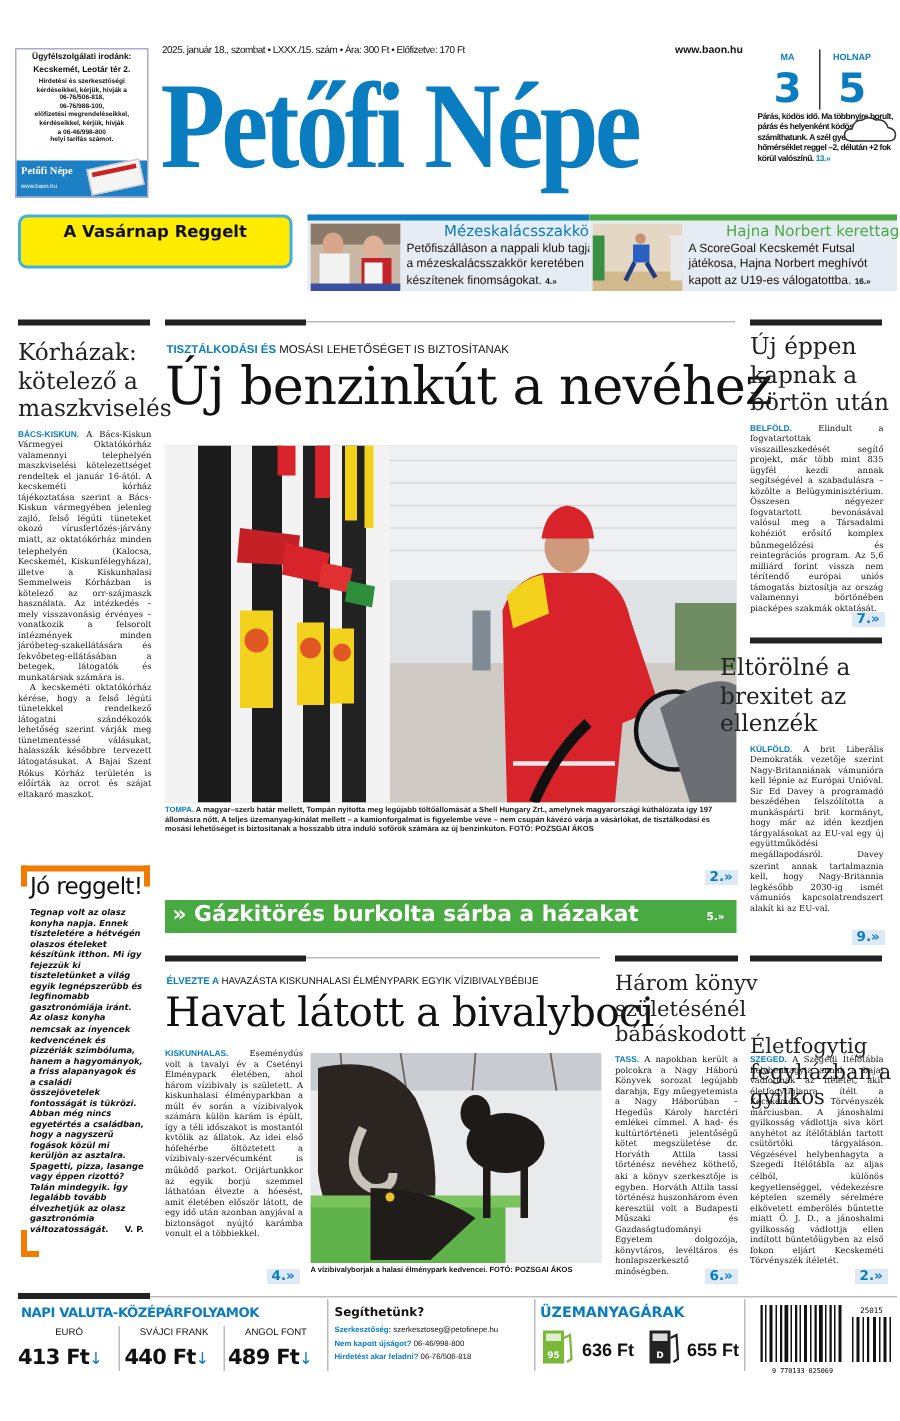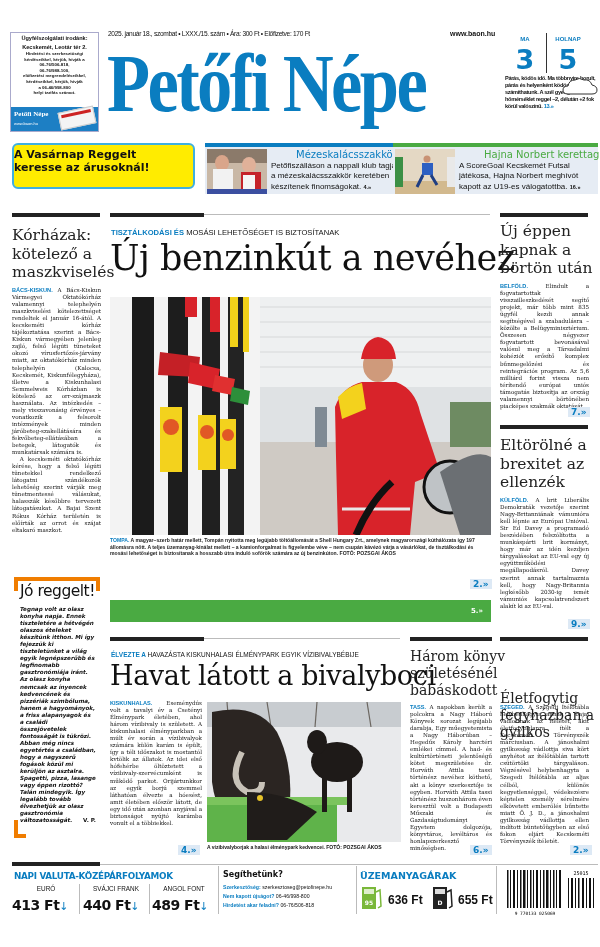--- a/index.html
+++ b/index.html
@@ -24,21 +24,21 @@
   #dateline { left: 108px; top: 30px; font-size: 6.6px; }
   #masthead { left: 107px; top: 36px; font-family: "Liberation Serif", serif; font-size: 82px; line-height: 96px; color: #0a7dc0; letter-spacing: -3px; transform: scaleX(0.86); transform-origin: left top; font-weight: bold; }
   #website { left: 450px; top: 30px; font-size: 7px; font-weight: bold; }
   .wx-lbl { top: 36px; font-size: 6px; font-weight: bold; color: #0a7dc0; width: 34px; text-align: center; }
   .wx-num { top: 44px; font-size: 27px; font-weight: bold; color: #0a7dc0; width: 34px; text-align: center; font-family: "DejaVu Sans", sans-serif; }
   #wx-sep { left: 546px; top: 33px; width: 1px; height: 40px; background: #333; }
   #wx-text { left: 505px; top: 75px; width: 94px; font-size: 5.6px; line-height: 7px; font-weight: bold; }
   #cloud { left: 562px; top: 76px; width: 36px; height: 20px; }
 
   
-  #promo { left: 12px; top: 143px; width: 183px; height: 46px; background: #ffec00; border: 2px solid #3fb0e0; border-radius: 6px; text-align: left; font-family: "DejaVu Sans", sans-serif; font-weight: bold; }
+  #promo { left: 12px; top: 143px; width: 183px; height: 36px; background: #ffec00; border: 2px solid #3fb0e0; border-radius: 6px; text-align: center; font-family: "DejaVu Sans", sans-serif; font-weight: bold; }
   #promo .p1 { font-size: 11px; margin-top: 3px; }
   #promo .p2 { font-size: 14.5px; color: #e2001a; line-height: 16px; }
   #promo .p3 { font-size: 11px; }
   .teaser { top: 143px; height: 51px; background: #e6ecf4; }
   .teaser .bar { position: absolute; left: 0; top: 0; width: 100%; height: 4px; }
   .teaser .photo { position: absolute; left: 2px; top: 6px; width: 60px; height: 45px; }
   .teaser .ttl { position: absolute; left: 66px; top: 6px; font-size: 10px; font-weight: normal; font-family: "DejaVu Sans", sans-serif; white-space: nowrap; padding-left: 25px; }
   .teaser .txt { position: absolute; left: 66px; top: 18px; width: 128px; font-size: 8px; line-height: 10.4px; font-family: "Liberation Sans", sans-serif; }
   .teaser .ref { font-size: 5.5px; font-weight: bold; }
 
@@ -118,21 +118,20 @@
 <div id="wx-text" class="abs cond">
   <span>Párás, ködös idő. Ma többnyire borult, párás és helyenként ködös időre számíthatunk. A szél gyenge marad. A hőmérséklet reggel –2, délután +2 fok körül valószínű.</span>
   <span class="blue">13.»</span>
 </div>
 <svg id="cloud" class="abs" viewBox="0 0 36 20">
   <path d="M6 18 Q1 18 1 14 Q1 10 6 10 Q7 4 13 4 Q17 1 22 4 Q28 3 30 9 Q35 10 35 14 Q35 18 30 18 Z" fill="#fff" stroke="#333" stroke-width="1"></path>
 </svg>
 
 <div id="promo" class="abs">
   <div class="p1">A Vasárnap Reggelt</div>
-  <div class="p3">keresse az árusoknál!</div>
 </div>
 
 <div class="abs teaser" style="left:205px; width:188px;">
   <div class="bar" style="background:#0a7dc0"></div>
   <svg class="photo" viewBox="0 0 60 45">
     <rect width="60" height="45" fill="#c9b8a6"></rect>
     <rect x="0" y="0" width="60" height="14" fill="#8b7a6a"></rect>
     <ellipse cx="15" cy="14" rx="7" ry="8" fill="#d9a58a"></ellipse>
     <rect x="6" y="20" width="20" height="25" fill="#f2f2f2"></rect>
     <ellipse cx="42" cy="16" rx="7" ry="8" fill="#e0b199"></ellipse>
@@ -228,20 +227,21 @@
   <path d="M330 175 Q365 150 381 160 L381 238 L350 238 Z" fill="#6b6f73"></path>
 </svg>
 
 <div id="main-caption" class="abs">
   <span class="blue">TOMPA.</span>
   <span>A magyar–szerb határ mellett, Tompán nyitotta meg legújabb töltőállomását a Shell Hungary Zrt., amelynek magyarországi kúthálózata így 197 állomásra nőtt. A teljes üzemanyag-kínálat mellett – a kamionforgalmat is figyelembe véve – nem csupán kávézó várja a vásárlókat, de tisztálkodási és mosási lehetőséget is biztosítanak a hosszabb útra induló sofőrök számára az új benzinkúton. FOTÓ: POZSGAI ÁKOS</span>
 </div>
 <div id="main-ref" class="abs"><span class="refbox">2.»</span></div>
 
 <div id="green-bar" class="abs">
+  <span class="t">» Gázkitörés burkolta sárba a házakat</span>
   <span class="r">5.»</span>
 </div>
 
 <div class="rule-thick" style="left:110px; top:637px; width:94px;"></div>
 <div class="rule-thin" style="left:204px; top:638px; width:196px;"></div>
 <div id="kicker-buffalo" class="abs">
   <span class="blue">ÉLVEZTE A</span>
   <span style="font-weight:normal">HAVAZÁSTA KISKUNHALASI ÉLMÉNYPARK EGYIK VÍZIBIVALYBÉBIJE</span>
 </div>
 <div id="headline-buffalo" class="abs">Havat látott a bivalyboci</div>
@@ -283,21 +283,21 @@
 
 <div class="rule-thick" style="left:500px; top:213px; width:88px;"></div>
 <div class="abs col-h" style="left:500px; top:222px; width:98px;">Új éppen kapnak a börtön után</div>
 <div class="abs body-txt" style="left:500px; top:283px; width:89px;">
   <span class="kicker-b">BELFÖLD.</span>
   <span>Elindult a fogvatartottak visszailleszkedését segítő projekt, már több mint 835 ügyfél kezdi annak segítségével a szabadulásra – közölte a Belügyminisztérium. Összesen négyezer fogvatartott bevonásával valósul meg a Társadalmi kohéziót erősítő komplex bűnmegelőzési és reintegrációs program. Az 5,6 milliárd forint vissza nem térítendő európai uniós támogatás biztosítja az ország valamennyi börtönében piacképes szakmák oktatását.</span>
 </div>
 <div class="abs" style="left:568px; top:400px;"><span class="refbox">7.»</span></div>
 
 <div class="rule-thick" style="left:500px; top:425px; width:88px;"></div>
-<div class="abs col-h" style="left:500px; top:436px; width:98px;">Eltörölné a brexitet az ellenzék</div>
+<div class="abs col-h" style="left:480px; top:436px; width:98px;">Eltörölné a brexitet az ellenzék</div>
 <div class="abs body-txt" style="left:500px; top:497px; width:89px;">
   <span class="kicker-b">KÜLFÖLD.</span>
   <span>A brit Liberális Demokraták vezetője szerint Nagy-Britanniának vámunióra kell lépnie az Európai Unióval. Sir Ed Davey a programadó beszédében felszólította a munkáspárti brit kormányt, hogy már az idén kezdjen tárgyalásokat az EU-val egy új együttműködési megállapodásról. Davey szerint annak tartalmaznia kell, hogy Nagy-Britannia legkésőbb 2030-ig ismét vámuniós kapcsolatrendszert alakít ki az EU-val.</span>
 </div>
 <div class="abs" style="left:568px; top:612px;"><span class="refbox">9.»</span></div>
 
 <div class="rule-thick" style="left:500px; top:637px; width:88px;"></div>
 <div class="abs col-h" style="left:500px; top:648px; width:98px; font-size:14px; line-height:17px;margin-top:42px;">Életfogytig fegyházban a gyilkos</div>
 <div class="abs body-txt" style="left:500px; top:704px; width:89px;">
   <span class="kicker-b">SZEGED.</span>

